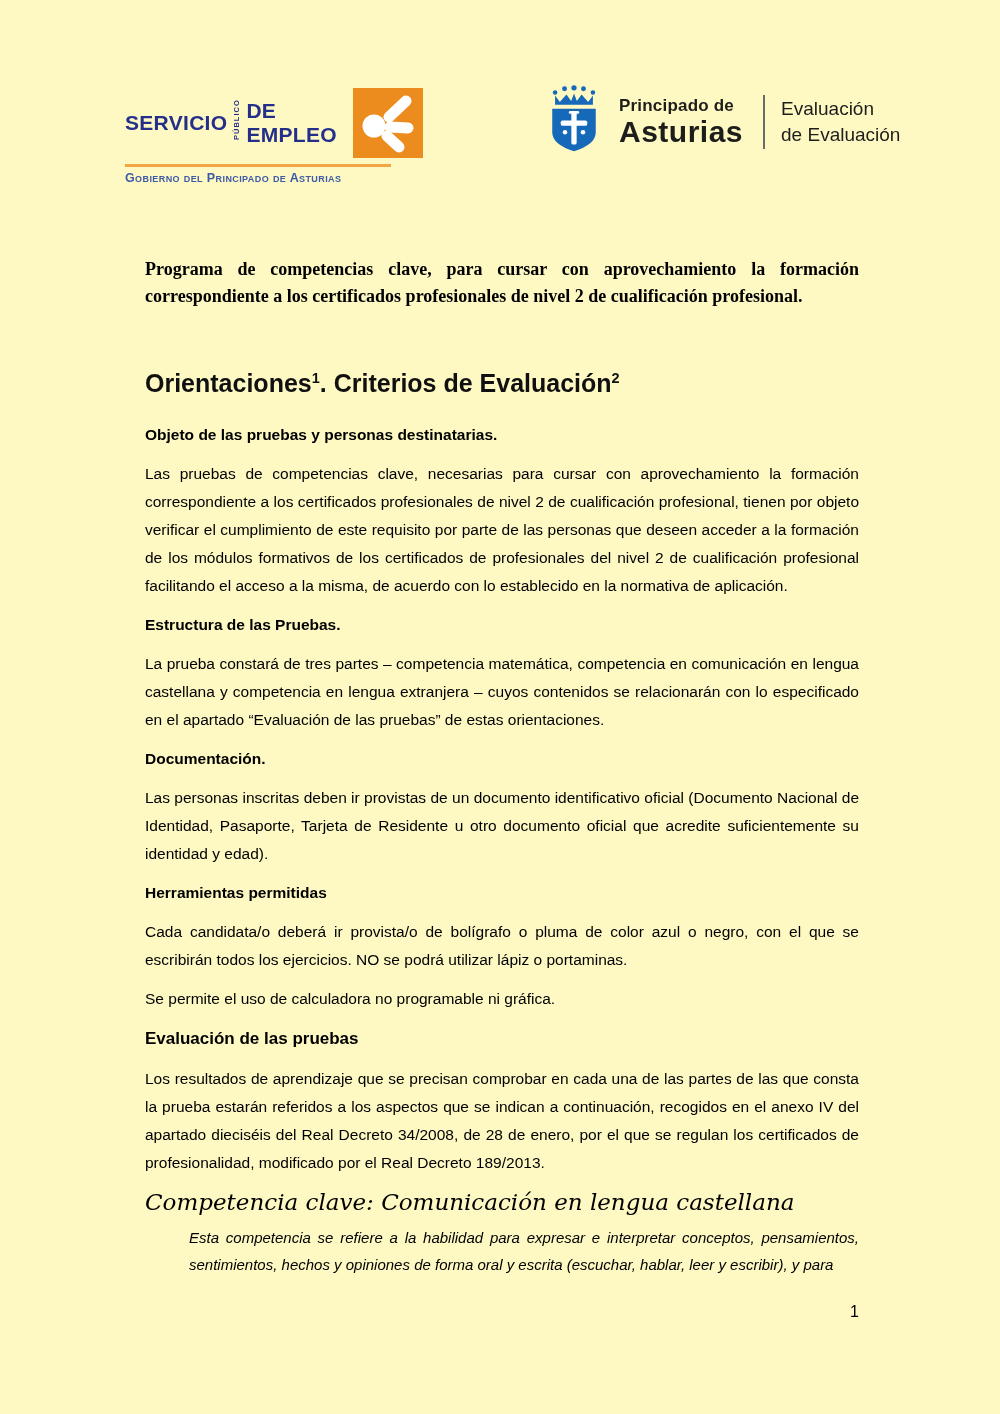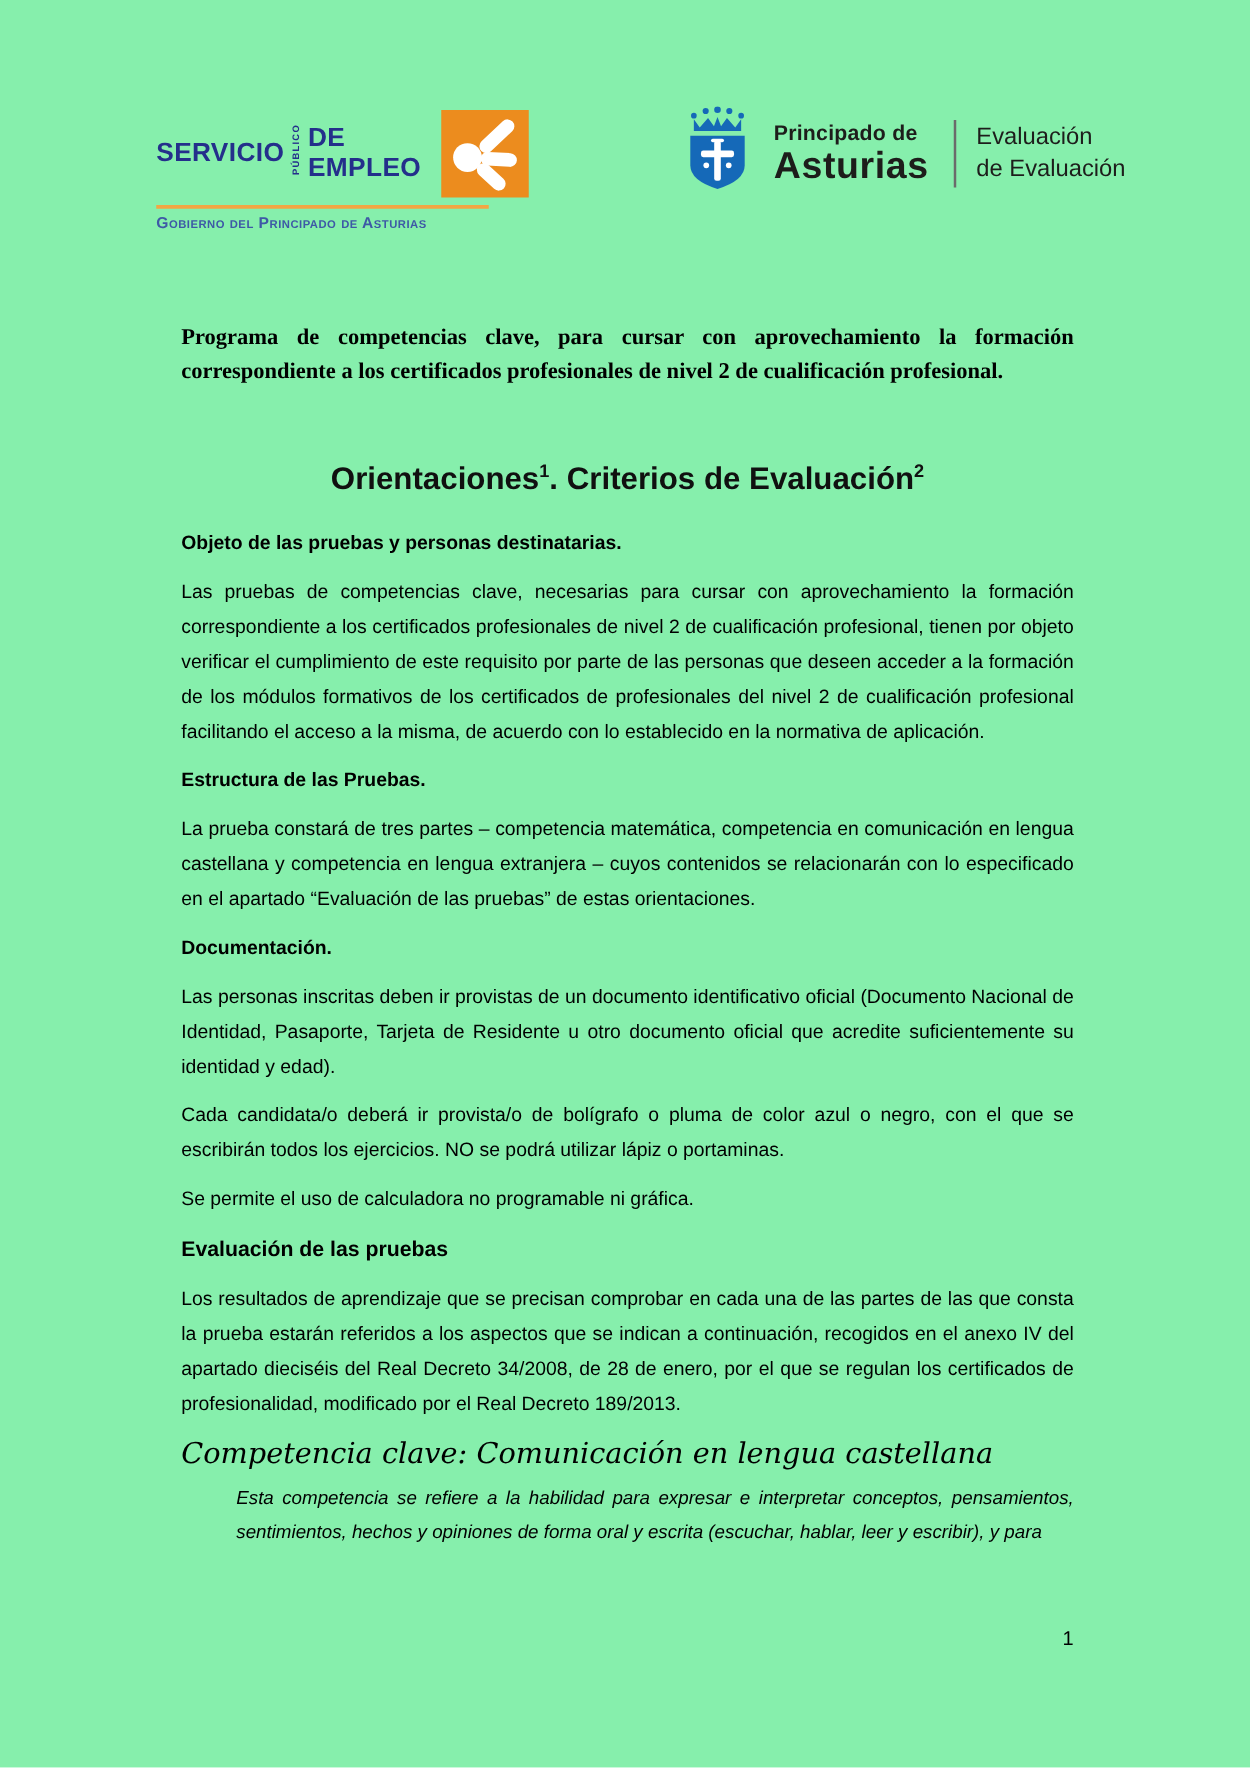--- a/index.html
+++ b/index.html
@@ -1,21 +1,21 @@
 <!DOCTYPE html>
 <html><head>
 <meta charset="utf-8">
 <style>
   * { box-sizing: border-box; }
   html, body { margin: 0; padding: 0; background: #ffffff; }
   .page {
     position: relative;
     width: 1000px;
     height: 1414px;
-    background: #86efac;
+    background: #fef9c3;
     font-family: "Liberation Sans", sans-serif;
     color: #000;
     overflow: hidden;
   }
 
   
   .sepe-logo { position: absolute; left: 125px; top: 88px; width: 266px; }
   .sepe-row { display: flex; align-items: center; }
   .sepe-words { display: flex; align-items: center; color: #242F8B; font-weight: 700; font-size: 21px; letter-spacing: 0.3px; }
   .sepe-vertical {
@@ -63,21 +63,20 @@
     font-weight: 700;
     font-size: 18px;
     line-height: 1.5;
     text-align: justify;
   }
 
   
   .doc-title {
     position: absolute;
     left: 145px; top: 352px; width: 714px;
-    text-align: center;
     font-size: 25px;
     font-weight: 700;
     color: #101010;
   }
   .doc-title sup { font-size: 58%; vertical-align: super; }
 
   
   .content {
     position: absolute;
     left: 145px; top: 421px; width: 714px;
@@ -185,20 +184,21 @@
 
     <h3>Objeto de las pruebas y personas destinatarias.</h3>
     <p>Las pruebas de competencias clave, necesarias para cursar con aprovechamiento la formación correspondiente a los certificados profesionales de nivel 2 de cualificación profesional, tienen por objeto verificar el cumplimiento de este requisito por parte de las personas que deseen acceder a la formación de los módulos formativos de los certificados de profesionales del nivel 2 de cualificación profesional facilitando el acceso a la misma, de acuerdo con lo establecido en la normativa de aplicación.</p>
 
     <h3>Estructura de las Pruebas.</h3>
     <p>La prueba constará de tres partes – competencia matemática, competencia en comunicación en lengua castellana y competencia en lengua extranjera – cuyos contenidos se relacionarán con lo especificado en el apartado “Evaluación de las pruebas” de estas orientaciones.</p>
 
     <h3>Documentación.</h3>
     <p>Las personas inscritas deben ir provistas de un documento identificativo oficial (Documento Nacional de Identidad, Pasaporte, Tarjeta de Residente u otro documento oficial que acredite suficientemente su identidad y edad).</p>
 
+    <h3>Herramientas permitidas</h3>
     <p>Cada candidata/o deberá ir provista/o de bolígrafo o pluma de color azul o negro, con el que se escribirán todos los ejercicios. NO se podrá utilizar lápiz o portaminas.</p>
     <p>Se permite el uso de calculadora no programable ni gráfica.</p>
 
     <h2>Evaluación de las pruebas</h2>
     <p>Los resultados de aprendizaje que se precisan comprobar en cada una de las partes de las que consta la prueba estarán referidos a los aspectos que se indican a continuación, recogidos en el anexo IV del apartado dieciséis del Real Decreto 34/2008, de 28 de enero, por el que se regulan los certificados de profesionalidad, modificado por el Real Decreto 189/2013.</p>
 
     <div class="serif-heading">Competencia clave: Comunicación en lengua castellana</div>
     <p class="indent-italic">Esta competencia se refiere a la habilidad para expresar e interpretar conceptos, pensamientos, sentimientos, hechos y opiniones de forma oral y escrita (escuchar, hablar, leer y escribir), y para</p>
 
   </div>

